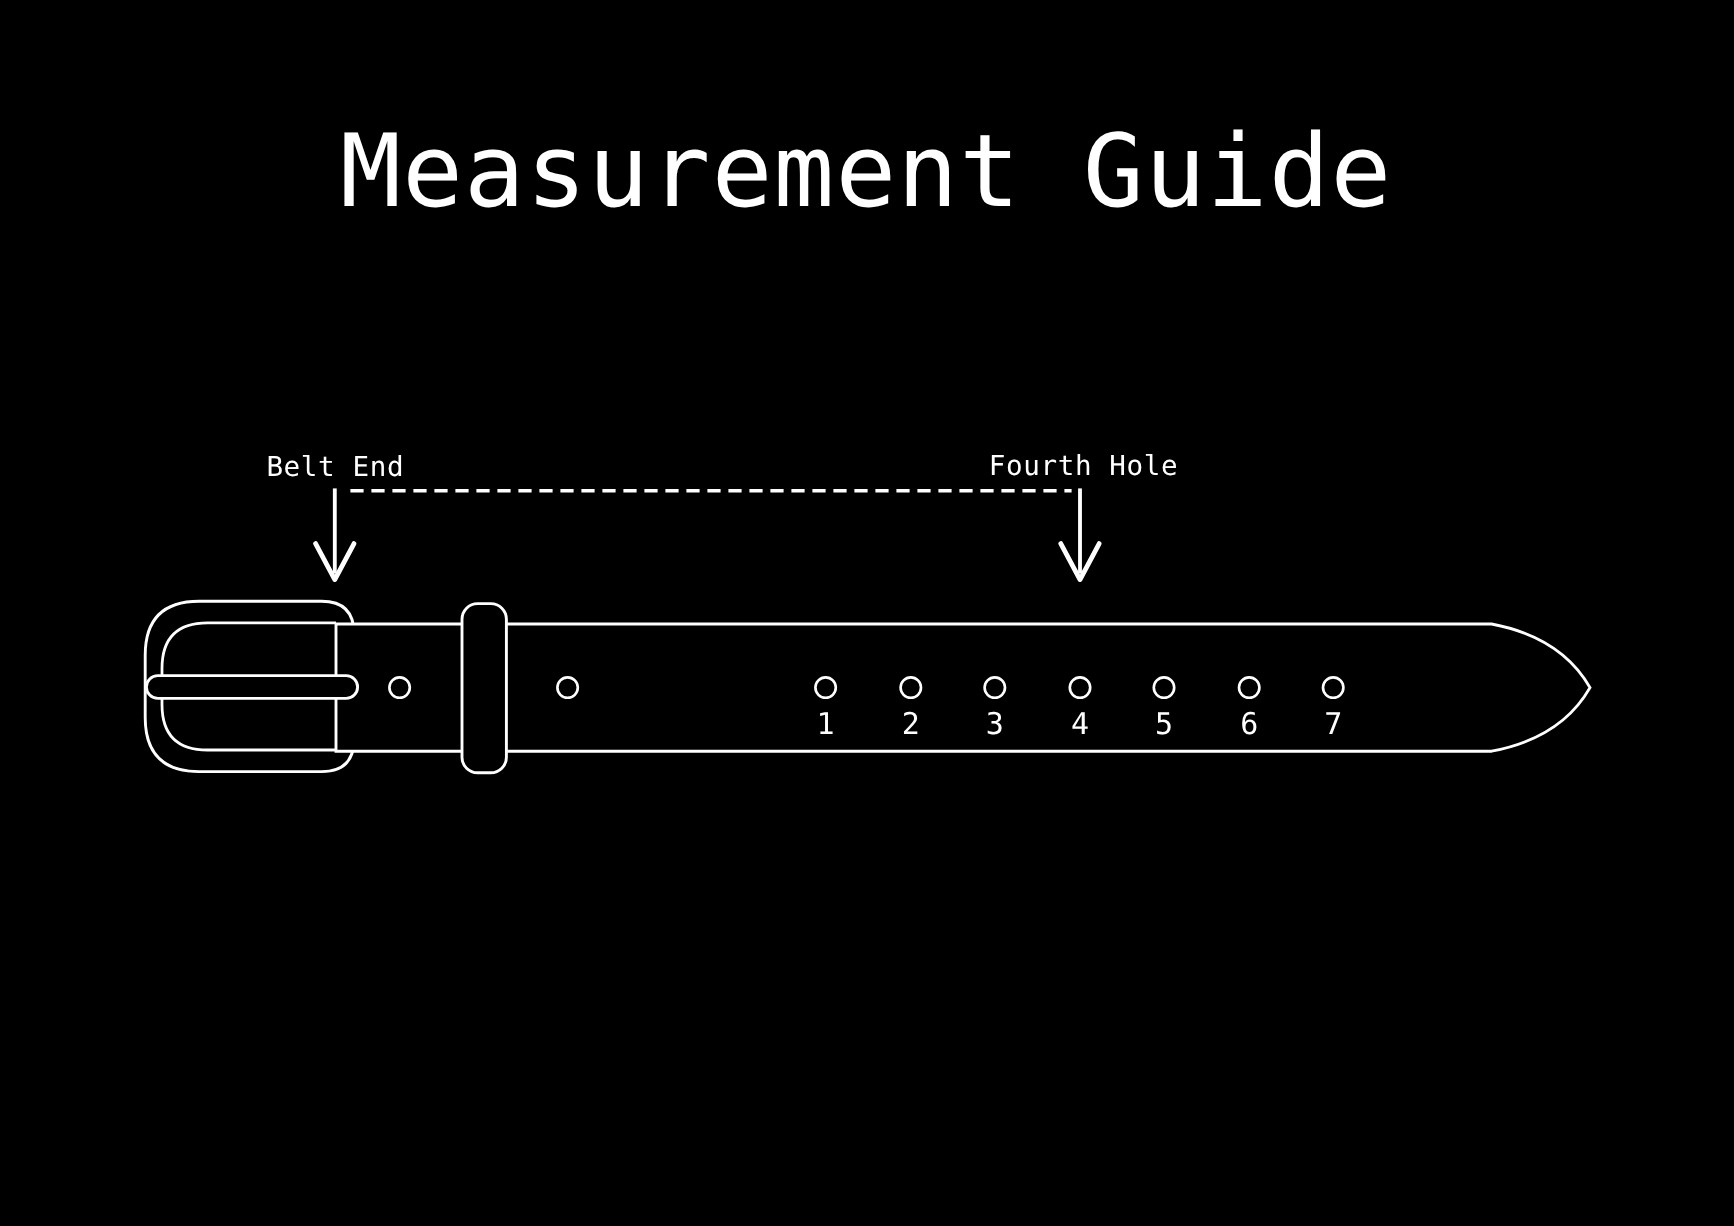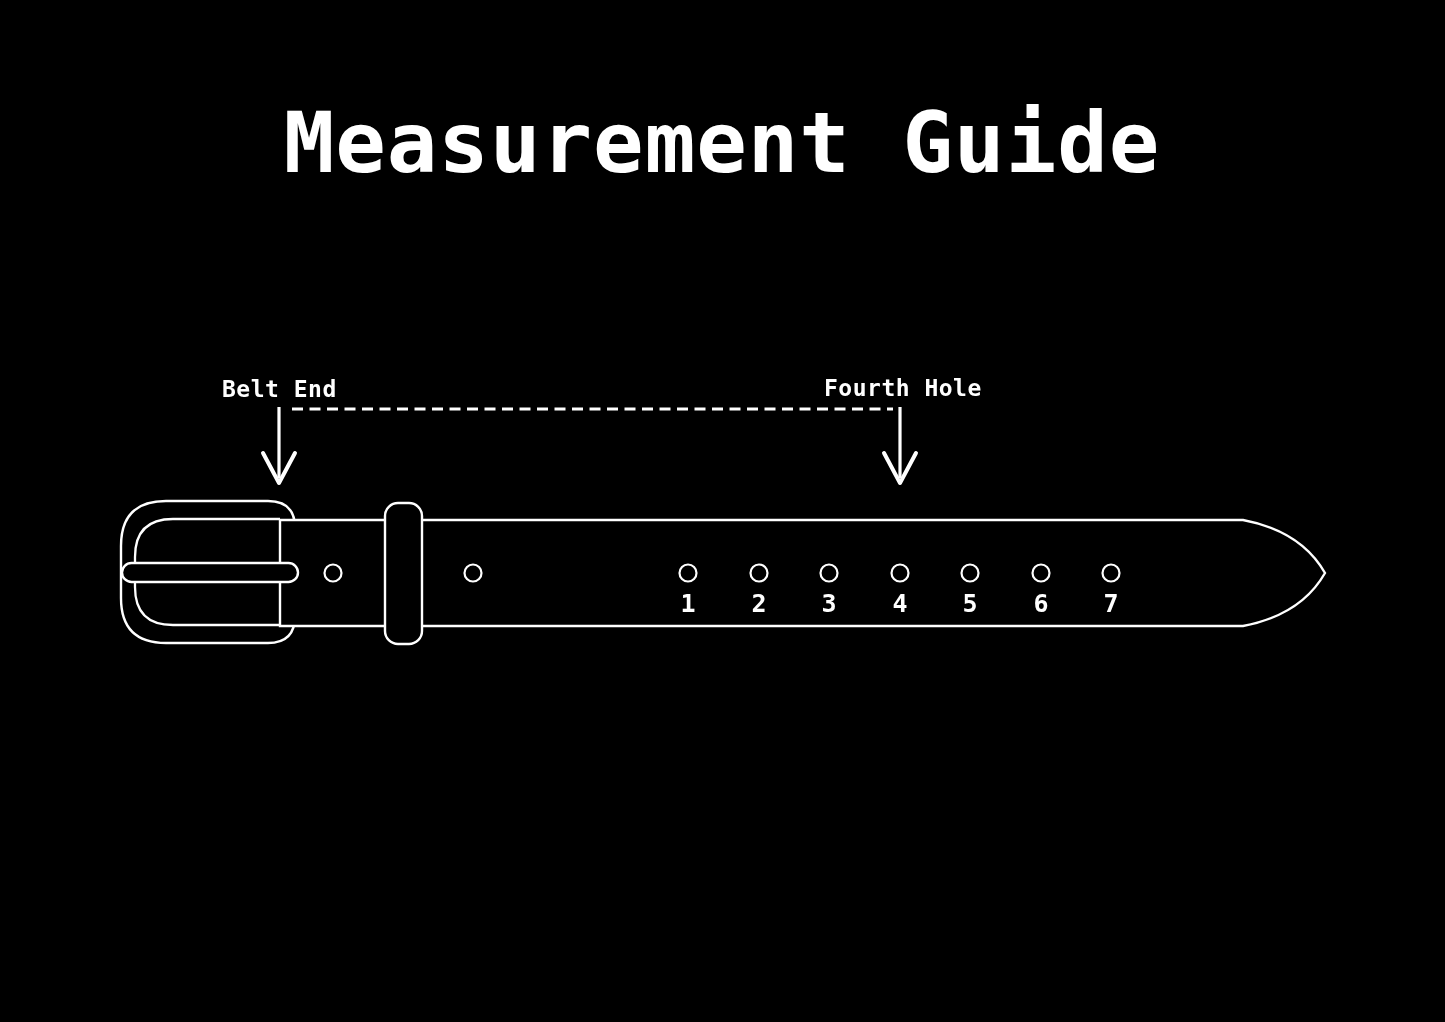--- a/index.html
+++ b/index.html
@@ -6,21 +6,20 @@
     margin: 0;
     padding: 0;
     background: #000000;
   }
   .canvas {
     position: relative;
     width: 1445px;
     height: 1022px;
     background: #000000;
     overflow: hidden;
-    font-weight: bold;
   }
   svg { display: block; width: 1445px; height: 1022px; }
   text {
     fill: #ffffff;
     font-family: "DejaVu Sans Mono", "Liberation Mono", monospace;
   }
   .title-text   { font-size: 84px; letter-spacing: 1px; text-anchor: middle; }
   .anno-label   { font-size: 23px; letter-spacing: 0.5px; }
   .hole-number  { font-size: 25px; text-anchor: middle; }
   .outline      { fill: #000000; stroke: #ffffff; stroke-width: 2.4; }

